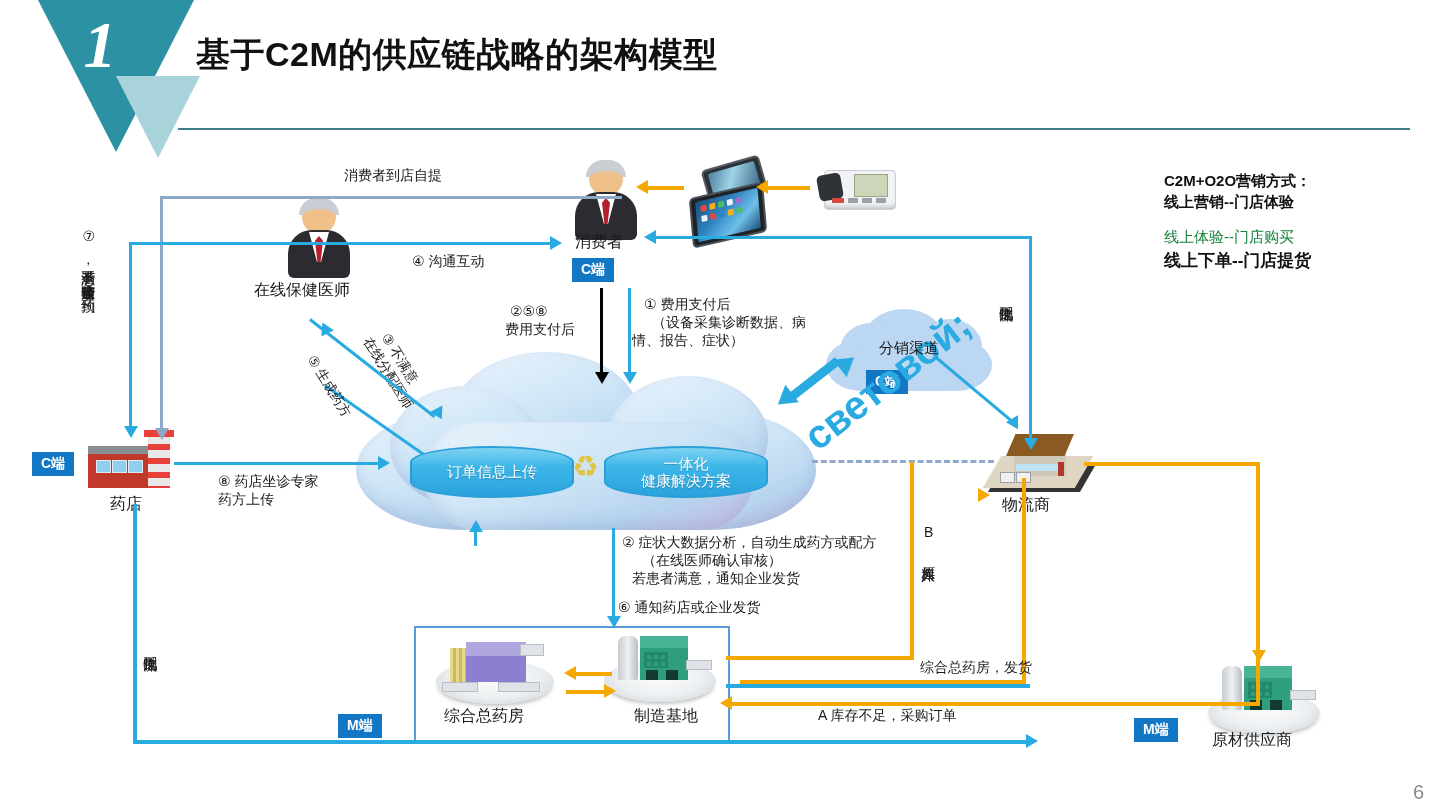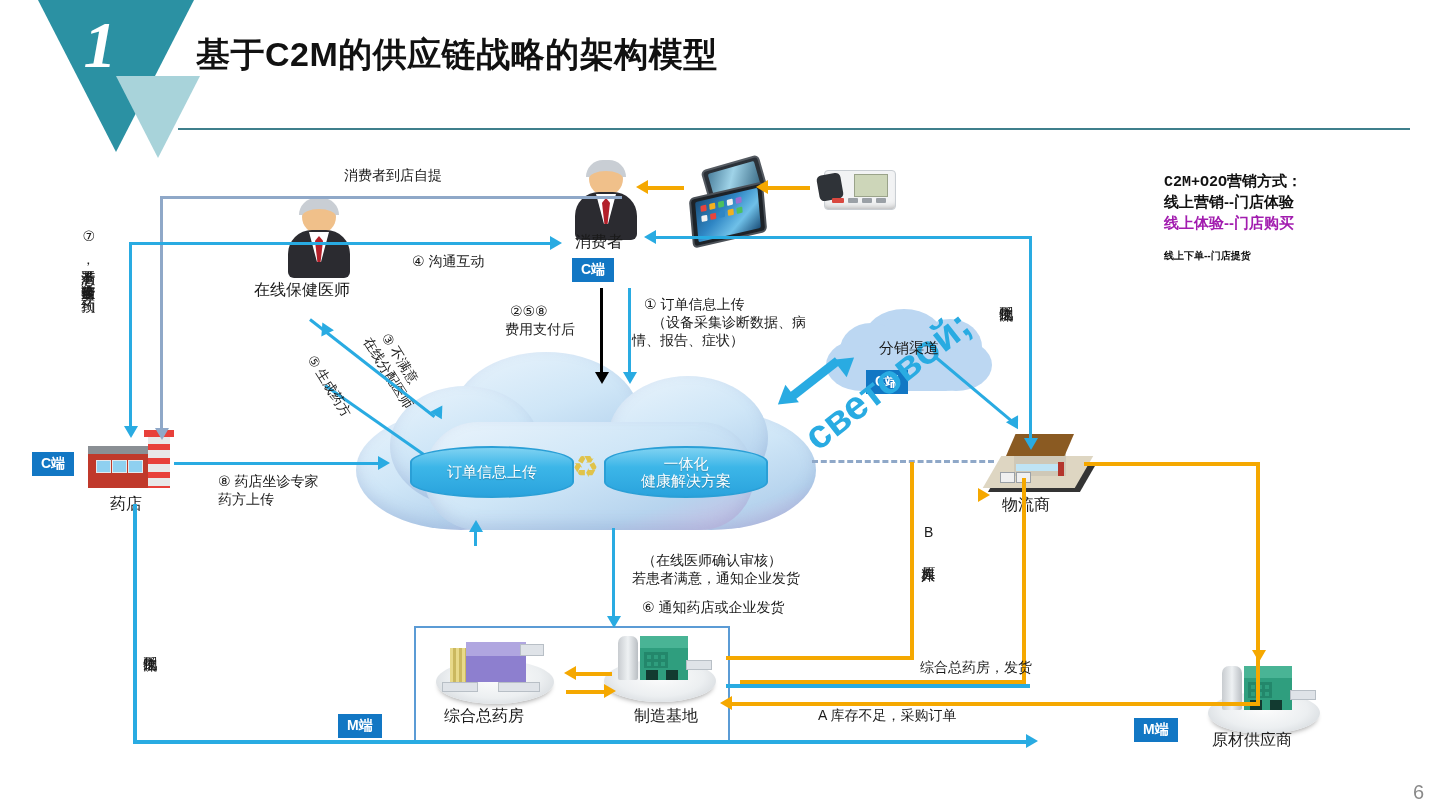--- a/index.html
+++ b/index.html
@@ -169,24 +169,24 @@
 
 <div id="slide">
 
   <div class="tri-big"></div>
   <div class="tri-small"></div>
   <div class="hdr-num">1</div>
   <div class="hdr-title">基于C2M的供应链战略的架构模型</div>
   <div class="hdr-rule"></div>
 
   <div style="position:absolute;left:1164px;top:172px;">
-    <div style="font-size:15px;font-weight:bold;color:#111;white-space:nowrap;font-family:Liberation Mono, monospace;">C2M+O2O营销方式：</div>
+    <div style="font-size:15px;font-weight:bold;color:#111;white-space:nowrap;">C2M+O2O营销方式：</div>
     <div style="font-size:15px;font-weight:bold;color:#111;white-space:nowrap;margin-top:2px;">线上营销--门店体验</div>
-    <div style="font-size:15px;font-weight:bold;color:#a21caf;white-space:nowrap;margin-top:2px;">线上体验--门店购买</div>
-    <div style="font-size:10px;font-weight:bold;color:#111;white-space:nowrap;margin-top:16px;">线上下单--门店提货</div>
+    <div style="font-size:15px;font-weight:normal;color:#15803d;white-space:nowrap;margin-top:16px;">线上体验--门店购买</div>
+    <div style="font-size:17px;font-weight:bold;color:#111;white-space:nowrap;margin-top:2px;">线上下单--门店提货</div>
   </div>
 
   <div class="phone" style="left:704px;top:162px;">
     <div class="phone-s"></div>
   </div>
   <div class="tablet" style="left:690px;top:190px;">
     <div class="tablet-s"></div>
     <div class="tablet-ic" style="left:9px;top:8px;background:#e8453c;"></div>
     <div class="tablet-ic" style="left:18px;top:8px;background:#f2b01e;"></div>
     <div class="tablet-ic" style="left:27px;top:8px;background:#4cc05e;"></div>
@@ -357,21 +357,21 @@
   <div class="lbl" style="left:218px;top:472px;">⑧ 药店坐诊专家</div>
   <div class="lbl" style="left:218px;top:490px;">药方上传</div>
 
   <div class="line blk" style="left:600px;top:288px;width:3px;height:88px;"></div>
   <div class="ah ah-d blk" style="left:595px;top:372px;"></div>
   <div class="lbl" style="left:510px;top:302px;">②⑤⑧</div>
   <div class="lbl" style="left:505px;top:320px;">费用支付后</div>
 
   <div class="line" style="left:628px;top:288px;width:3px;height:88px;"></div>
   <div class="ah ah-d" style="left:623px;top:372px;"></div>
-  <div class="lbl" style="left:644px;top:295px;">① 订单信息上传</div>
+  <div class="lbl" style="left:644px;top:295px;">① 费用支付后</div>
   <div class="lbl" style="left:652px;top:313px;">（设备采集诊断数据、病</div>
   <div class="lbl" style="left:632px;top:331px;">情、报告、症状）</div>
 
   <div class="dbl-arrow" style="left:788px;top:360px;">
 световой;</div>
   <div class="line" style="left:792px;top:392px;width:58px;height:9px;transform:rotate(-38deg);transform-origin:0 50%;"></div>
   <div class="ah ah-r" style="left:838px;top:352px;transform:rotate(-38deg);border-left-width:18px;border-top-width:11px;border-bottom-width:11px;"></div>
   <div class="ah ah-l" style="left:776px;top:388px;transform:rotate(-38deg);border-right-width:18px;border-top-width:11px;border-bottom-width:11px;"></div>
 
   <div class="line" style="left:648px;top:236px;width:384px;height:3px;"></div>
@@ -380,23 +380,24 @@
   <div class="ah ah-l" style="left:644px;top:230px;"></div>
   <div class="vlbl" style="left:998px;top:296px;height:84px;">物流配送</div>
 
   <div class="diag" style="left:936px;top:356px;width:104px;transform:rotate(40deg);"></div>
   <div class="ah ah-d" style="left:1008px;top:418px;transform:rotate(-30deg);"></div>
 
   <div class="dashed" style="left:812px;top:460px;width:182px;"></div>
 
   <div class="line" style="left:612px;top:528px;width:3px;height:94px;"></div>
   <div class="ah ah-d" style="left:607px;top:616px;"></div>
+  <div class="lbl" style="left:622px;top:533px;">② 症状大数据分析，自动生成药方或配方</div>
   <div class="lbl" style="left:642px;top:551px;">（在线医师确认审核）</div>
   <div class="lbl" style="left:632px;top:569px;">若患者满意，通知企业发货</div>
-  <div class="lbl" style="left:642px;top:598px;">⑥ 通知药店或企业发货</div>
+  <div class="lbl" style="left:618px;top:598px;">⑥ 通知药店或企业发货</div>
 
   <div class="ah ah-u" style="left:469px;top:520px;"></div>
   <div class="line" style="left:474px;top:528px;width:3px;height:18px;"></div>
 
   <div class="line y" style="left:910px;top:462px;width:4px;height:198px;"></div>
   <div class="line y" style="left:726px;top:656px;width:188px;height:4px;"></div>
   <div class="vlbl" style="left:920px;top:524px;height:104px;">B 原料入库</div>
 
   <div class="line y" style="left:740px;top:680px;width:286px;height:4px;"></div>
   <div class="line y" style="left:1022px;top:478px;width:4px;height:206px;"></div>

